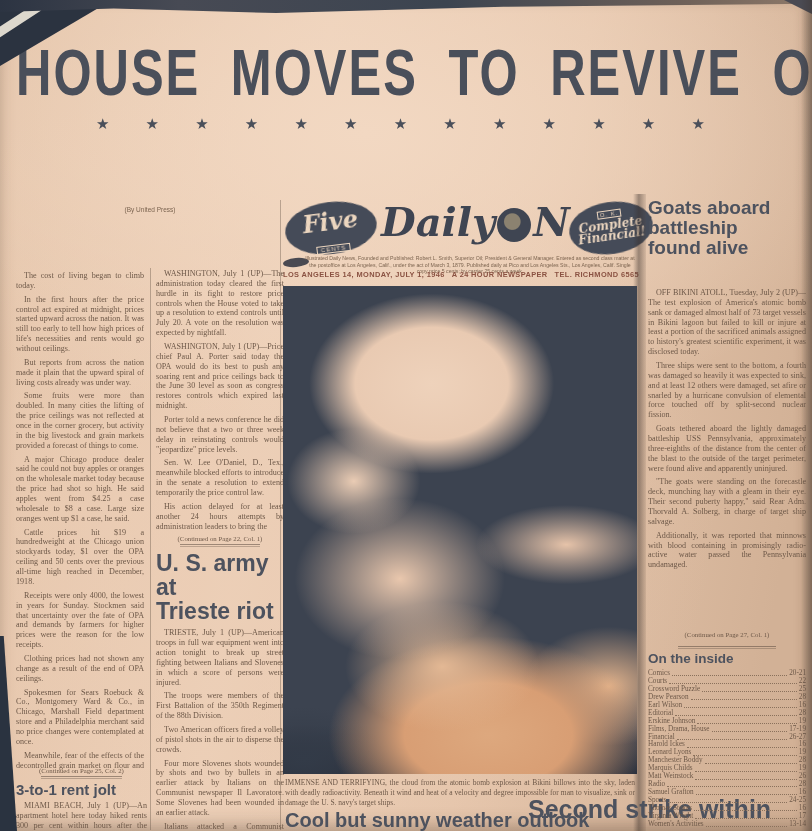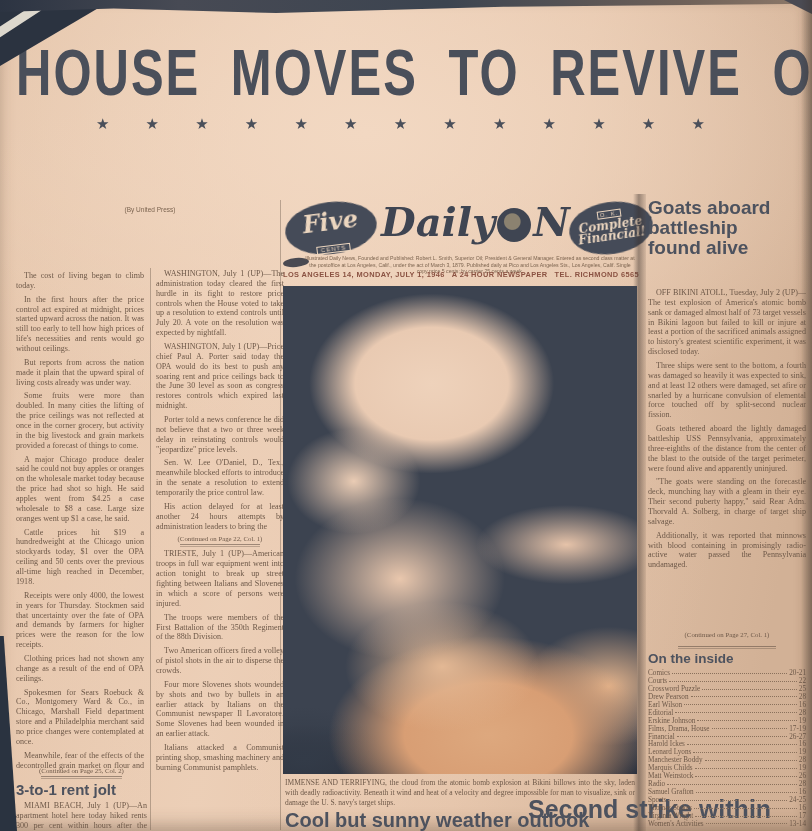--- a/index.html
+++ b/index.html
@@ -100,21 +100,21 @@
   .cool-h{left:285px;top:809px;font-size:20px;}
   .second-h{left:528px;top:795px;font-size:25px;}
   
   .right-story{left:648px;top:198px;width:158px;}
   .goats-h{font-size:19px;line-height:1.06;}
   .goats-body{position:absolute;left:0;top:90px;width:158px;height:340px;overflow:hidden;}
   .goats-cont{position:absolute;left:0;top:432px;width:158px;}
   .index{position:absolute;left:0;top:446px;width:158px;}
   .index-title{font-size:13.5px;font-weight:bold;text-align:left;color:#4d525e;
     margin:2px 0 4px;filter:blur(.2px);}
-  .idx-row{display:flex;align-items:center;font-size:7.2px;line-height:1.02;
+  .idx-row{display:flex;align-items:flex-end;font-size:7.2px;line-height:1.02;
     color:#6d5848;filter:blur(.3px);font-family:"Liberation Serif",serif;
     margin-bottom:.6px;}
   .idx-dots{flex:1;border-bottom:1px dotted #8a715c;margin:0 2px 1px;}
   .idx-page{white-space:nowrap;}
 </style>
 </head>
 <body>
 
 <div class="page">
 
@@ -143,35 +143,37 @@
 
   <div class="abs left-story">
     <div class="byline">(By United Press)</div>
     <div class="col1 bodycol">
         <p>The cost of living began to climb today.</p>
         <p>In the first hours after the price control act expired at midnight, prices started upward across the nation. It was still too early to tell how high prices of life's necessities and rents would go without ceilings.</p>
         <p>But reports from across the nation made it plain that the upward spiral of living costs already was under way.</p>
         <p>Some fruits were more than doubled. In many cities the lifting of the price ceilings was not reflected at once in the corner grocery, but activity in the big livestock and grain markets provided a forecast of things to come.</p>
         <p>A major Chicago produce dealer said he could not buy apples or oranges on the wholesale market today because the price had shot so high. He said apples went from $4.25 a case wholesale to $8 a case. Large size oranges went up $1 a case, he said.</p>
         <p>Cattle prices hit $19 a hundredweight at the Chicago union stockyards today, $1 over the OPA ceiling and 50 cents over the previous all-time high reached in December, 1918.</p>
-        <p>Receipts were only 4000, the lowest in years for Thursday. Stockmen said that uncertainty over the fate of OPA and demands by farmers for higher prices were the reason for the low receipts.</p>
+        <p>Receipts were only 4000, the lowest in years for Sunday. Stockmen said that uncertainty over the fate of OPA and demands by farmers for higher prices were the reason for the low receipts.</p>
         <p>Clothing prices had not shown any change as a result of the end of OPA ceilings.</p>
         <p>Spokesmen for Sears Roebuck &amp; Co., Montgomery Ward &amp; Co., in Chicago, Marshall Field department store and a Philadelphia merchant said no price changes were contemplated at once.</p>
         <p>Meanwhile, fear of the effects of the decontrolled grain market on flour and bread was expressed by bakers, who predicted that the cost of meat and many other food items would jump at once.</p>
       </div>
     <div class="col2 bodycol">
       <div>
           <p>WASHINGTON, July 1 (UP)—The administration today cleared the first hurdle in its fight to restore price controls when the House voted to take up a resolution to extend controls until July 20. A vote on the resolution was expected by nightfall.</p>
           <p>WASHINGTON, July 1 (UP)—Price chief Paul A. Porter said today the OPA would do its best to push any soaring rent and price ceilings back to the June 30 level as soon as congress restores controls which expired last midnight.</p>
           <p>Porter told a news conference he did not believe that a two or three week delay in reinstating controls would "jeopardize" price levels.</p>
           <p>Sen. W. Lee O'Daniel, D., Tex., meanwhile blocked efforts to introduce in the senate a resolution to extend temporarily the price control law.</p>
           <p>His action delayed for at least another 24 hours attempts by administration leaders to bring the</p>
         </div>
       <div class="continued">(Continued on Page 22, Col. 1)</div>
       <div class="rule-sep"></div>
+      <h4 class="headline trieste-h">U. S. army at
+Trieste riot</h4>
       <div>
           <p>TRIESTE, July 1 (UP)—American troops in full war equipment went into action tonight to break up street fighting between Italians and Slovenes in which a score of persons were injured.</p>
           <p>The troops were members of the First Battalion of the 350th Regiment of the 88th Division.</p>
           <p>Two American officers fired a volley of pistol shots in the air to disperse the crowds.</p>
           <p>Four more Slovenes shots wounded by shots and two by bullets in an earlier attack by Italians on the Communist newspaper Il Lavoratore. Some Slovenes had been wounded in an earlier attack.</p>
           <p>Italians attacked a Communist printing shop, smashing machinery and burning Communist pamphlets.</p>
         </div>
     </div>
     <div class="rent bodycol">
       <div class="continued">(Continued on Page 25, Col. 2)</div>

